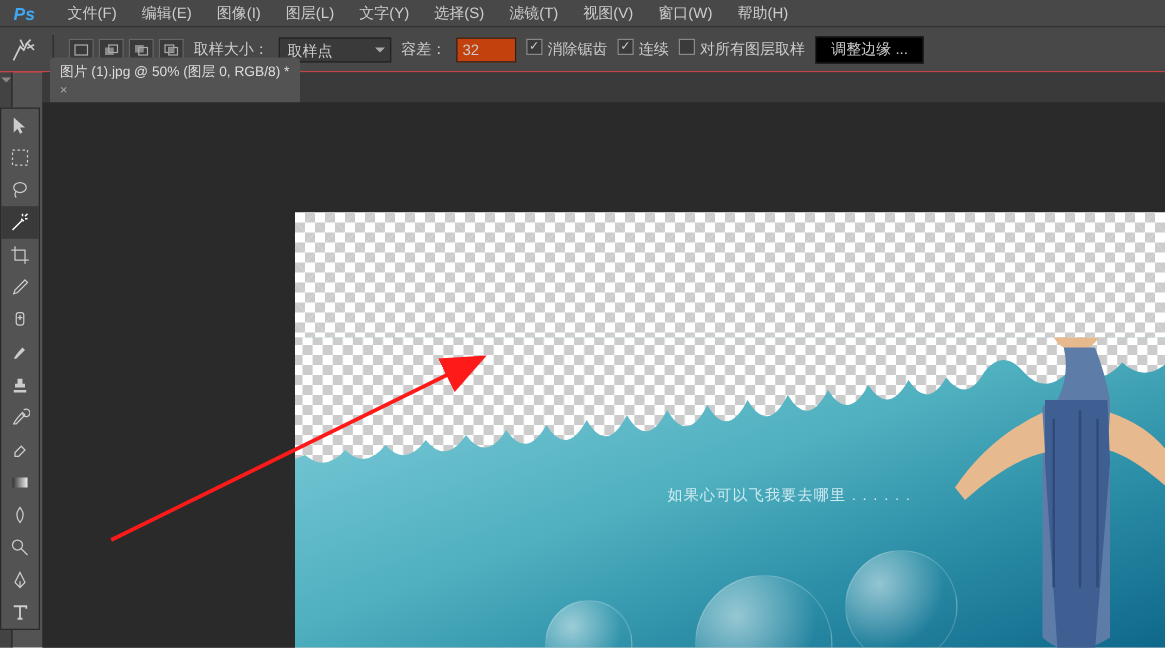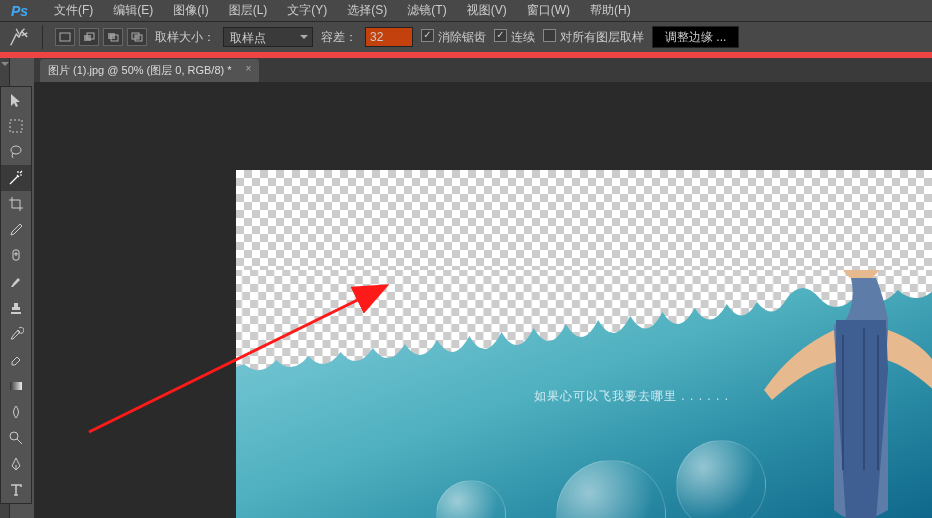--- a/index.html
+++ b/index.html
@@ -1,42 +1,42 @@
 <!DOCTYPE html>
 <html><head>
 <meta charset="utf-8">
 <style>
 * { margin: 0; padding: 0; box-sizing: border-box; font-family: "Microsoft YaHei", sans-serif; }
 body { background: #535353; width: 932px; height: 518px; overflow: hidden; user-select: none; }
 .menubar { background: #484848; height: 22px; display: flex; align-items: center; padding-left: 6px; gap: 0; border-bottom: 1px solid #2a2a2a; }
 .menubar .logo { width: 22px; height: 18px; display: flex; align-items: center; justify-content: flex-end; margin-right: 16px; }
 .menubar .logo span { color: #3fa9f5; font-weight: bold; font-size: 14px; font-style: italic; }
 .menubar .item { color: #ccc; font-size: 12px; padding: 3px 10px; cursor: default; text-align: right; }
-.optbar { background: #484848; height: 36px; display: flex; align-items: center; padding: 0 8px; gap: 8px; border-bottom: 6px solid #ef4444; }
+.optbar { background: #484848; height: 36px; display: flex; align-items: center; padding: 0 8px; gap: 8px; border-bottom: 1px solid #ef4444; }
 .optbar .sep { width: 1px; height: 24px; background: #2a2a2a; margin: 0 4px; }
 .tool-icon { width: 22px; height: 22px; display: flex; align-items: center; justify-content: center; color: #ccc; }
 .layout-btns { display: flex; gap: 4px; }
 .layout-btn { width: 20px; height: 18px; border: 1px solid #666; background: #3a3a3a; display: flex; align-items: center; justify-content: center; }
 .lbl { color: #ccc; font-size: 12px; }
 .dropdown { background: #3a3a3a; border: 1px solid #222; color: #ccc; font-size: 12px; padding: 2px 18px 2px 6px; position: relative; min-width: 90px; height: 20px; }
 .dropdown::after { content: ""; position: absolute; right: 4px; top: 7px; border: 4px solid transparent; border-top-color: #aaa; }
 .input-num { width: 48px; height: 20px; background: #c2410c; border: 1px solid #222; color: #ccc; font-size: 12px; padding: 1px 4px; }
 .chk { width: 13px; height: 13px; border: 1px solid #888; background: #3a3a3a; display: inline-flex; align-items: center; justify-content: center; position: relative; }
 .chk.checked::after { content: "✓"; color: #ccc; font-size: 10px; line-height: 1; position: absolute; }
 .btn { background: #000000; border: 1px solid #222; color: #ccc; font-size: 12px; padding: 3px 12px; height: 22px; display: flex; align-items: center; justify-content: center; }
 .chk-wrap { display: inline-flex; align-items: flex-start; gap: 4px; }
 .leftstrip { position: absolute; left: 0; top: 58px; width: 10px; height: 460px; background: #434343; border-right: 1px solid #2a2a2a; }
 .leftstrip .tri { width: 0; height: 0; border: 4px solid transparent; border-top-color: #888; margin: 4px 1px; }
 .toolpanel { position: absolute; left: 0; top: 86px; width: 32px; background: #535353; border: 1px solid #2a2a2a; display: flex; flex-direction: column; }
 .toolslot { width: 30px; height: 26px; display: flex; align-items: center; justify-content: center; color: #ccc; position: relative; }
 .toolslot.active { background: #3a3a3a; }
 .toolslot svg { width: 16px; height: 16px; }
 .container { position: absolute; left: 34px; top: 58px; right: 0; bottom: 0; background: #2a2a2a; display: flex; flex-direction: column; }
 .tabbar { height: 24px; background: #3a3a3a; display: flex; align-items: flex-end; padding-left: 6px; }
-.tab { background: #535353; color: #ddd; font-size: 11px; padding: 4px 8px; display: flex; align-items: flex-start; gap: 14px; border-top-left-radius: 3px; border-top-right-radius: 3px; }
+.tab { background: #535353; color: #ddd; font-size: 11px; padding: 4px 8px; display: flex; align-items: flex-start; gap: 2px; border-top-left-radius: 3px; border-top-right-radius: 3px; flex-direction: column; }
 .tab .close { font-size: 10px; color: #aaa; cursor: pointer; }
 .canvas-area { flex: 1; background: #2a2a2a; position: relative; overflow: hidden; }
 .canvas { position: absolute; left: 202px; top: 88px; width: 700px; height: 360px; background: #fff; }
 .checker { position: absolute; inset: 0; background-image:
   linear-gradient(45deg,#ccc 25%,transparent 25%),
   linear-gradient(-45deg,#ccc 25%,transparent 25%),
   linear-gradient(45deg,transparent 75%,#ccc 75%),
   linear-gradient(-45deg,transparent 75%,#ccc 75%);
   background-size: 16px 16px; background-position: 0 0,0 8px,8px -8px,-8px 0; background-color: #fff;
 }

